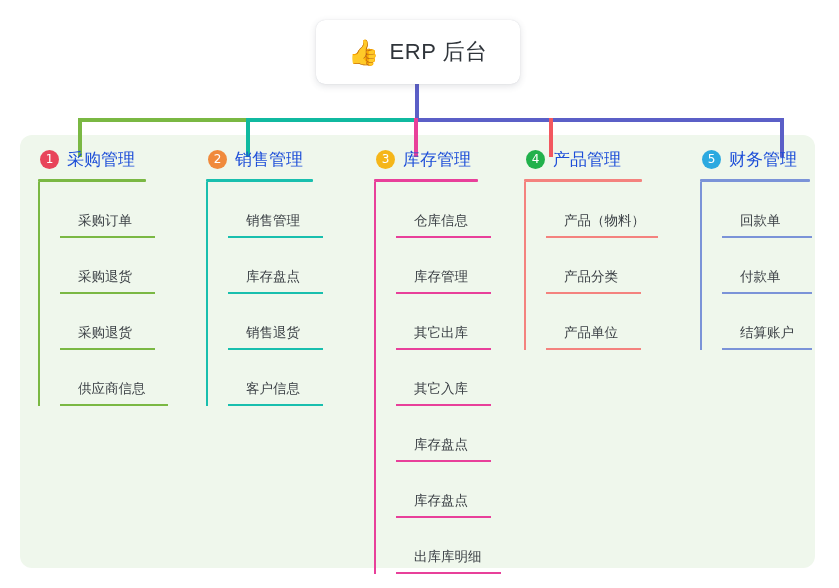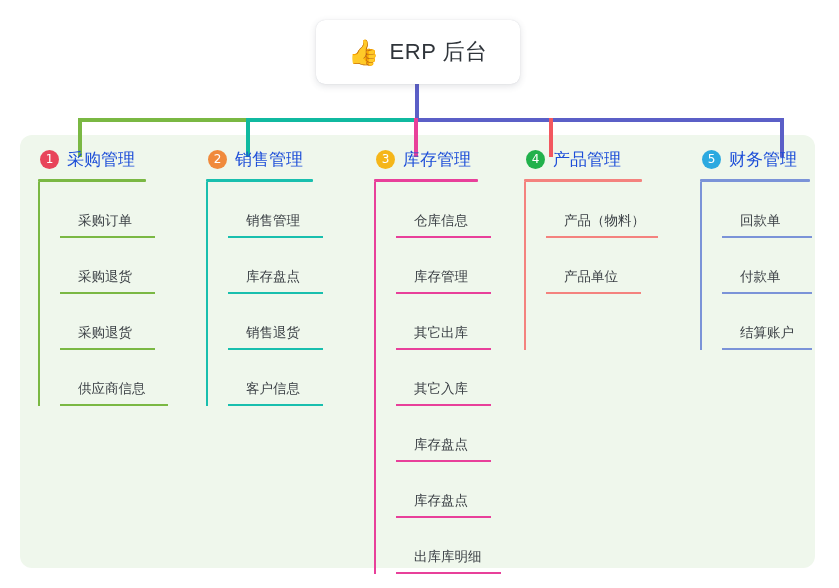--- a/index.html
+++ b/index.html
@@ -297,20 +297,24 @@
     <span class="col-title">产品管理</span>
   </div>
   <div class="head-rule"></div>
   <div class="leaves">
     <div class="spine" style="height:168px"></div>
     <div class="leaf">
       <span class="leaf-label">产品（物料）</span>
       <span class="leaf-rule"></span>
     </div>
     <div class="leaf">
+      <span class="leaf-label">产品分类</span>
+      <span class="leaf-rule" style="width:95px"></span>
+    </div>
+    <div class="leaf">
       <span class="leaf-label">产品单位</span>
       <span class="leaf-rule" style="width:95px"></span>
     </div>
   </div>
 </div>
 
 <div class="column" id="col-5">
   <div class="col-head">
     <span class="badge" style="background: rgb(44, 169, 224);">5</span>
     <span class="col-title">财务管理</span>

